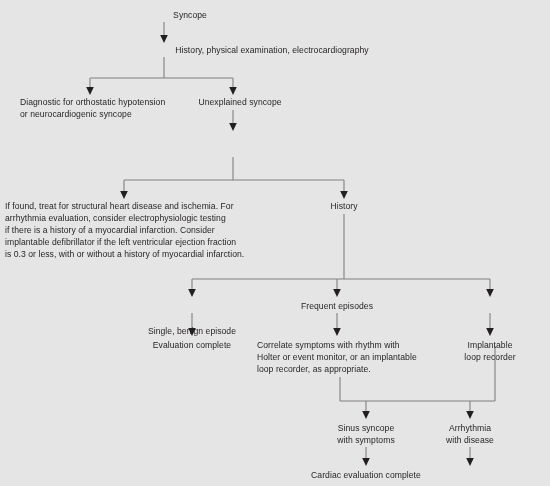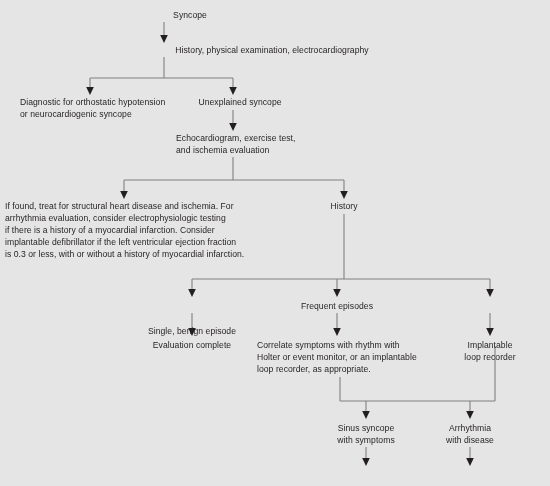--- a/index.html
+++ b/index.html
@@ -87,22 +87,20 @@
 
   <div class="node ctr" style="left:190px;top:9px;">Syncope</div>
 
   <div class="node lft" style="left:20px;top:96px;">Diagnostic for orthostatic hypotension
 or neurocardiogenic syncope</div>
 
   <div class="node ctr" style="left:272px;top:44px;">History, physical examination, electrocardiography</div>
 
   <div class="node ctr" style="left:216px;top:96px;margin-left:24px;">Unexplained syncope</div>
 
-  <div class="node lft" style="left:176px;top:132px;">Echocardiogram, exercise test,
-and ischemia evaluation</div>
 
   <div class="node lft" style="left:5px;top:200px;">If found, treat for structural heart disease and ischemia. For
 arrhythmia evaluation, consider electrophysiologic testing
 if there is a history of a myocardial infarction. Consider
 implantable defibrillator if the left ventricular ejection fraction
 is 0.3 or less, with or without a history of myocardial infarction.</div>
 
   <div class="node ctr" style="left:344px;top:200px;">History</div>
 
   <div class="node ctr" style="left:192px;top:300px;margin-top:25px;">Single, benign episode</div>
@@ -117,16 +115,17 @@
   <div class="node lft" style="left:257px;top:339px;">Correlate symptoms with rhythm with
 Holter or event monitor, or an implantable
 loop recorder, as appropriate.</div>
 
   <div class="node ctr" style="left:366px;top:422px;">Sinus syncope
 with symptoms</div>
 
   <div class="node ctr" style="left:470px;top:422px;">Arrhythmia
 with disease</div>
 
+  <div class="node ctr" style="left:366px;top:469px;">Cardiac evaluation complete</div>
 
   <div class="node ctr" style="left:470px;top:469px;margin-top:31px;">Treat</div>
 
 </div>
 
 </body></html>

